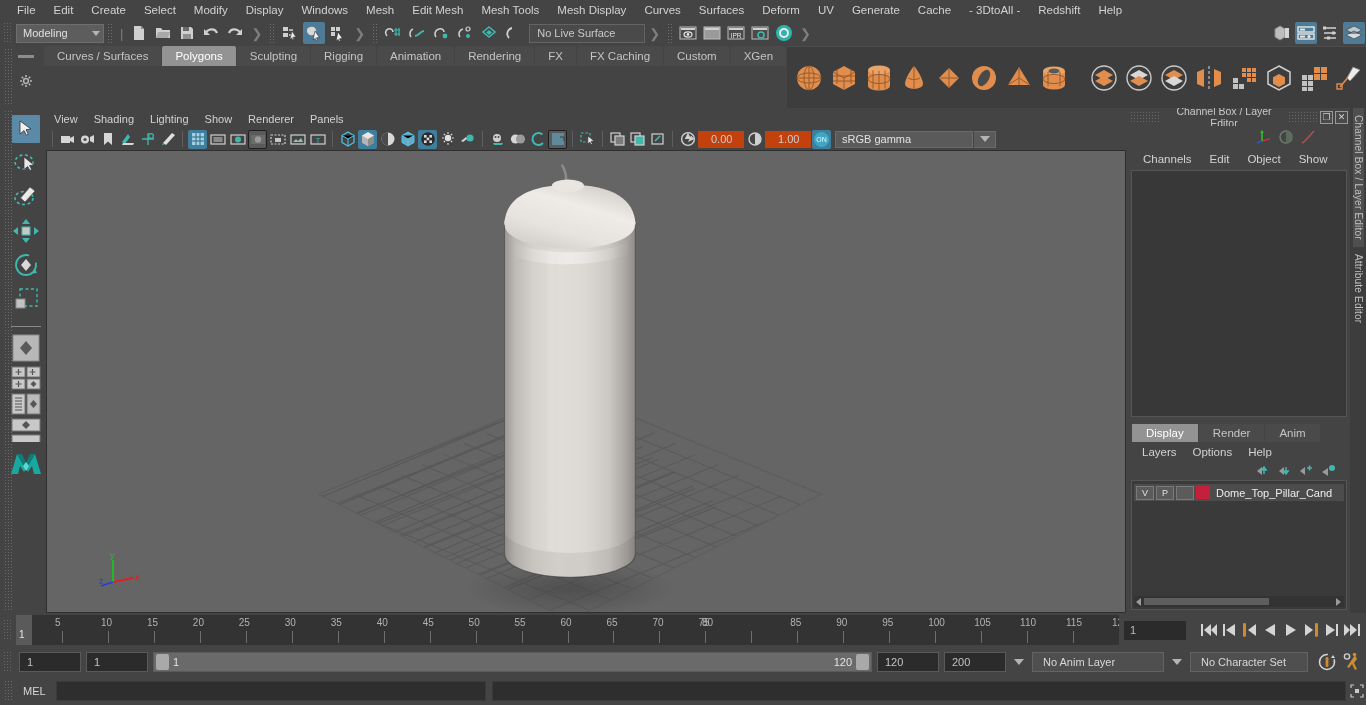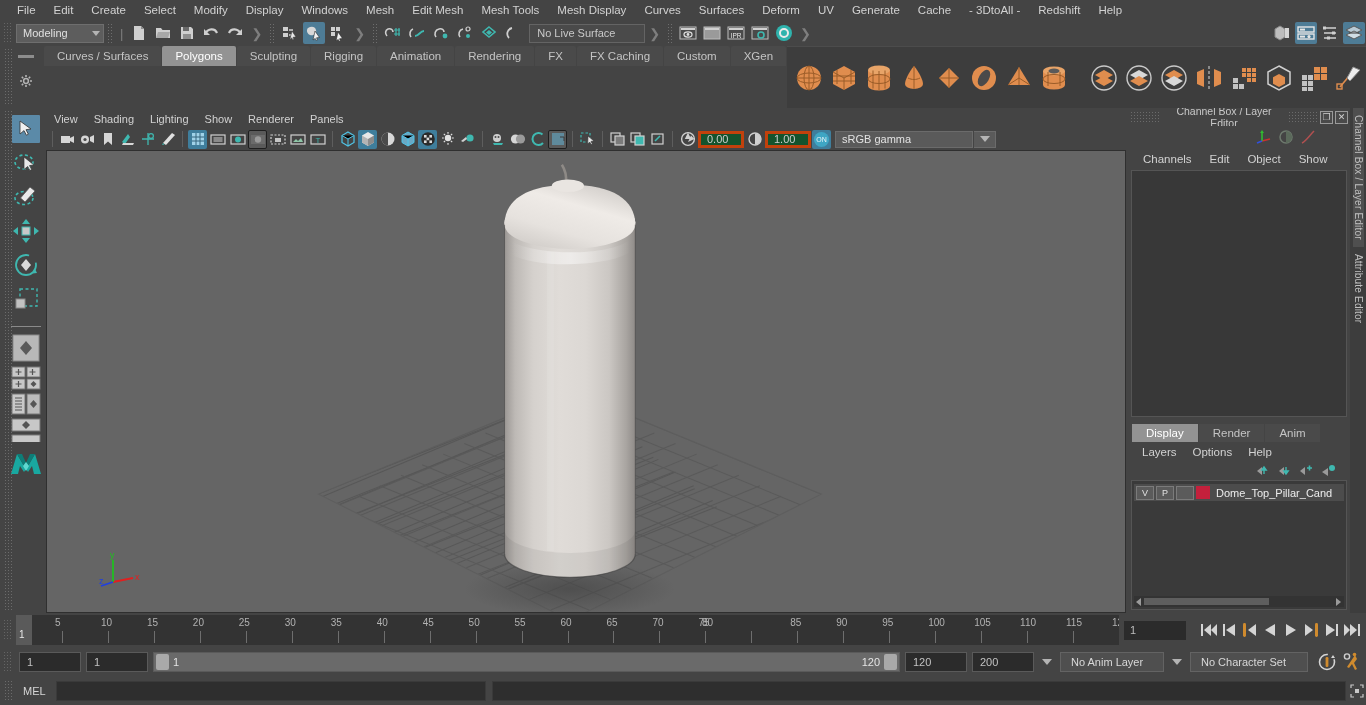--- a/index.html
+++ b/index.html
@@ -92,21 +92,21 @@
 
   
   .vp-panel { flex:1; display:flex; flex-direction:column; min-width:0; background:#444; padding:2px 2px 0 2px;}
   .vp-menubar { height:18px; display:flex; align-items:center; background:#444444; }
   .vp-menubar .vmi { font-size:11px; color:#d2d2d2; padding:0 8px; line-height:18px; }
   .vp-toolrow { height:22px; background:#444444; display:flex; align-items:center; gap:1px; padding-left:2px; }
   .vbtn { width:19px; height:19px; display:flex; align-items:center; justify-content:center; }
   .vbtn.on { background:#3f7e9c; border-radius:2px; }
   .vbtn.framed { border:1px solid #1f1f1f; background:#5a5a5a; border-radius:2px; }
   .vsep { width:1px; height:16px; background:#5e5e5e; margin:0 4px; }
-  .numfield { width:46px; height:17px; background:#14532d; border:3px solid #c2410c;
+  .numfield { width:46px; height:17px; background:#c2410c; border:7px solid #c2410c;
       color:#ccc; font-size:11px; display:flex; align-items:center; padding-left:6px; }
   .gammasel { width:138px; height:17px; background:#5a5a5a; border:1px solid #6b6b6b; display:flex;
       align-items:center; font-size:11px; color:#e2e2e2; padding-left:6px; margin-left:3px; }
   .gammaarrow { width:22px; height:17px; background:#5a5a5a; border:1px solid #6b6b6b; border-left:none;
       display:flex; align-items:center; justify-content:center; }
 
   .viewport { flex:1; position:relative; background:#656565; border:1px solid #2f2f2f; min-height:0; overflow:hidden; }
   .persp-label { position:absolute; left:0; right:0; bottom:3px; text-align:center;
       font-size:10.5px; color:#1a1a1a; font-weight:bold; }
   .axis-gizmo { position:absolute; left:52px; bottom:20px; width:44px; height:44px; }
@@ -1399,21 +1399,21 @@
     <div class="rangebar">
       <div class="handle" style="margin-left:2px;"></div>
       <span class="lbl">1</span>
       <div style="flex:1"></div>
       <span class="lbl">120</span>
       <div class="handle" style="margin-right:2px;"></div>
     </div>
     <div class="rfield">120</div>
     <div class="rfield">200</div>
     <div class="dropcaret"></div>
-    <div class="combofield" style="width:104px;">No Anim Layer</div>
+    <div class="combofield" style="width:132px;">No Anim Layer</div>
     <div class="dropcaret"></div>
     <div class="combofield" style="width:118px;">No Character Set</div>
     <div style="margin-left:4px;">
       <svg width="20" height="20" viewBox="0 0 20 20">
           <circle cx="10" cy="10" r="7.5" fill="none" stroke="#d4d4d4" stroke-width="1.6" stroke-dasharray="36 8"></circle>
           <rect x="8.6" y="5" width="2.8" height="10" rx="1.2" fill="#d08b2e"></rect>
           <path d="M16 3l2 3h-4z" fill="#d4d4d4"></path>
         </svg>
     </div>
     <div style="margin-right:4px;">

